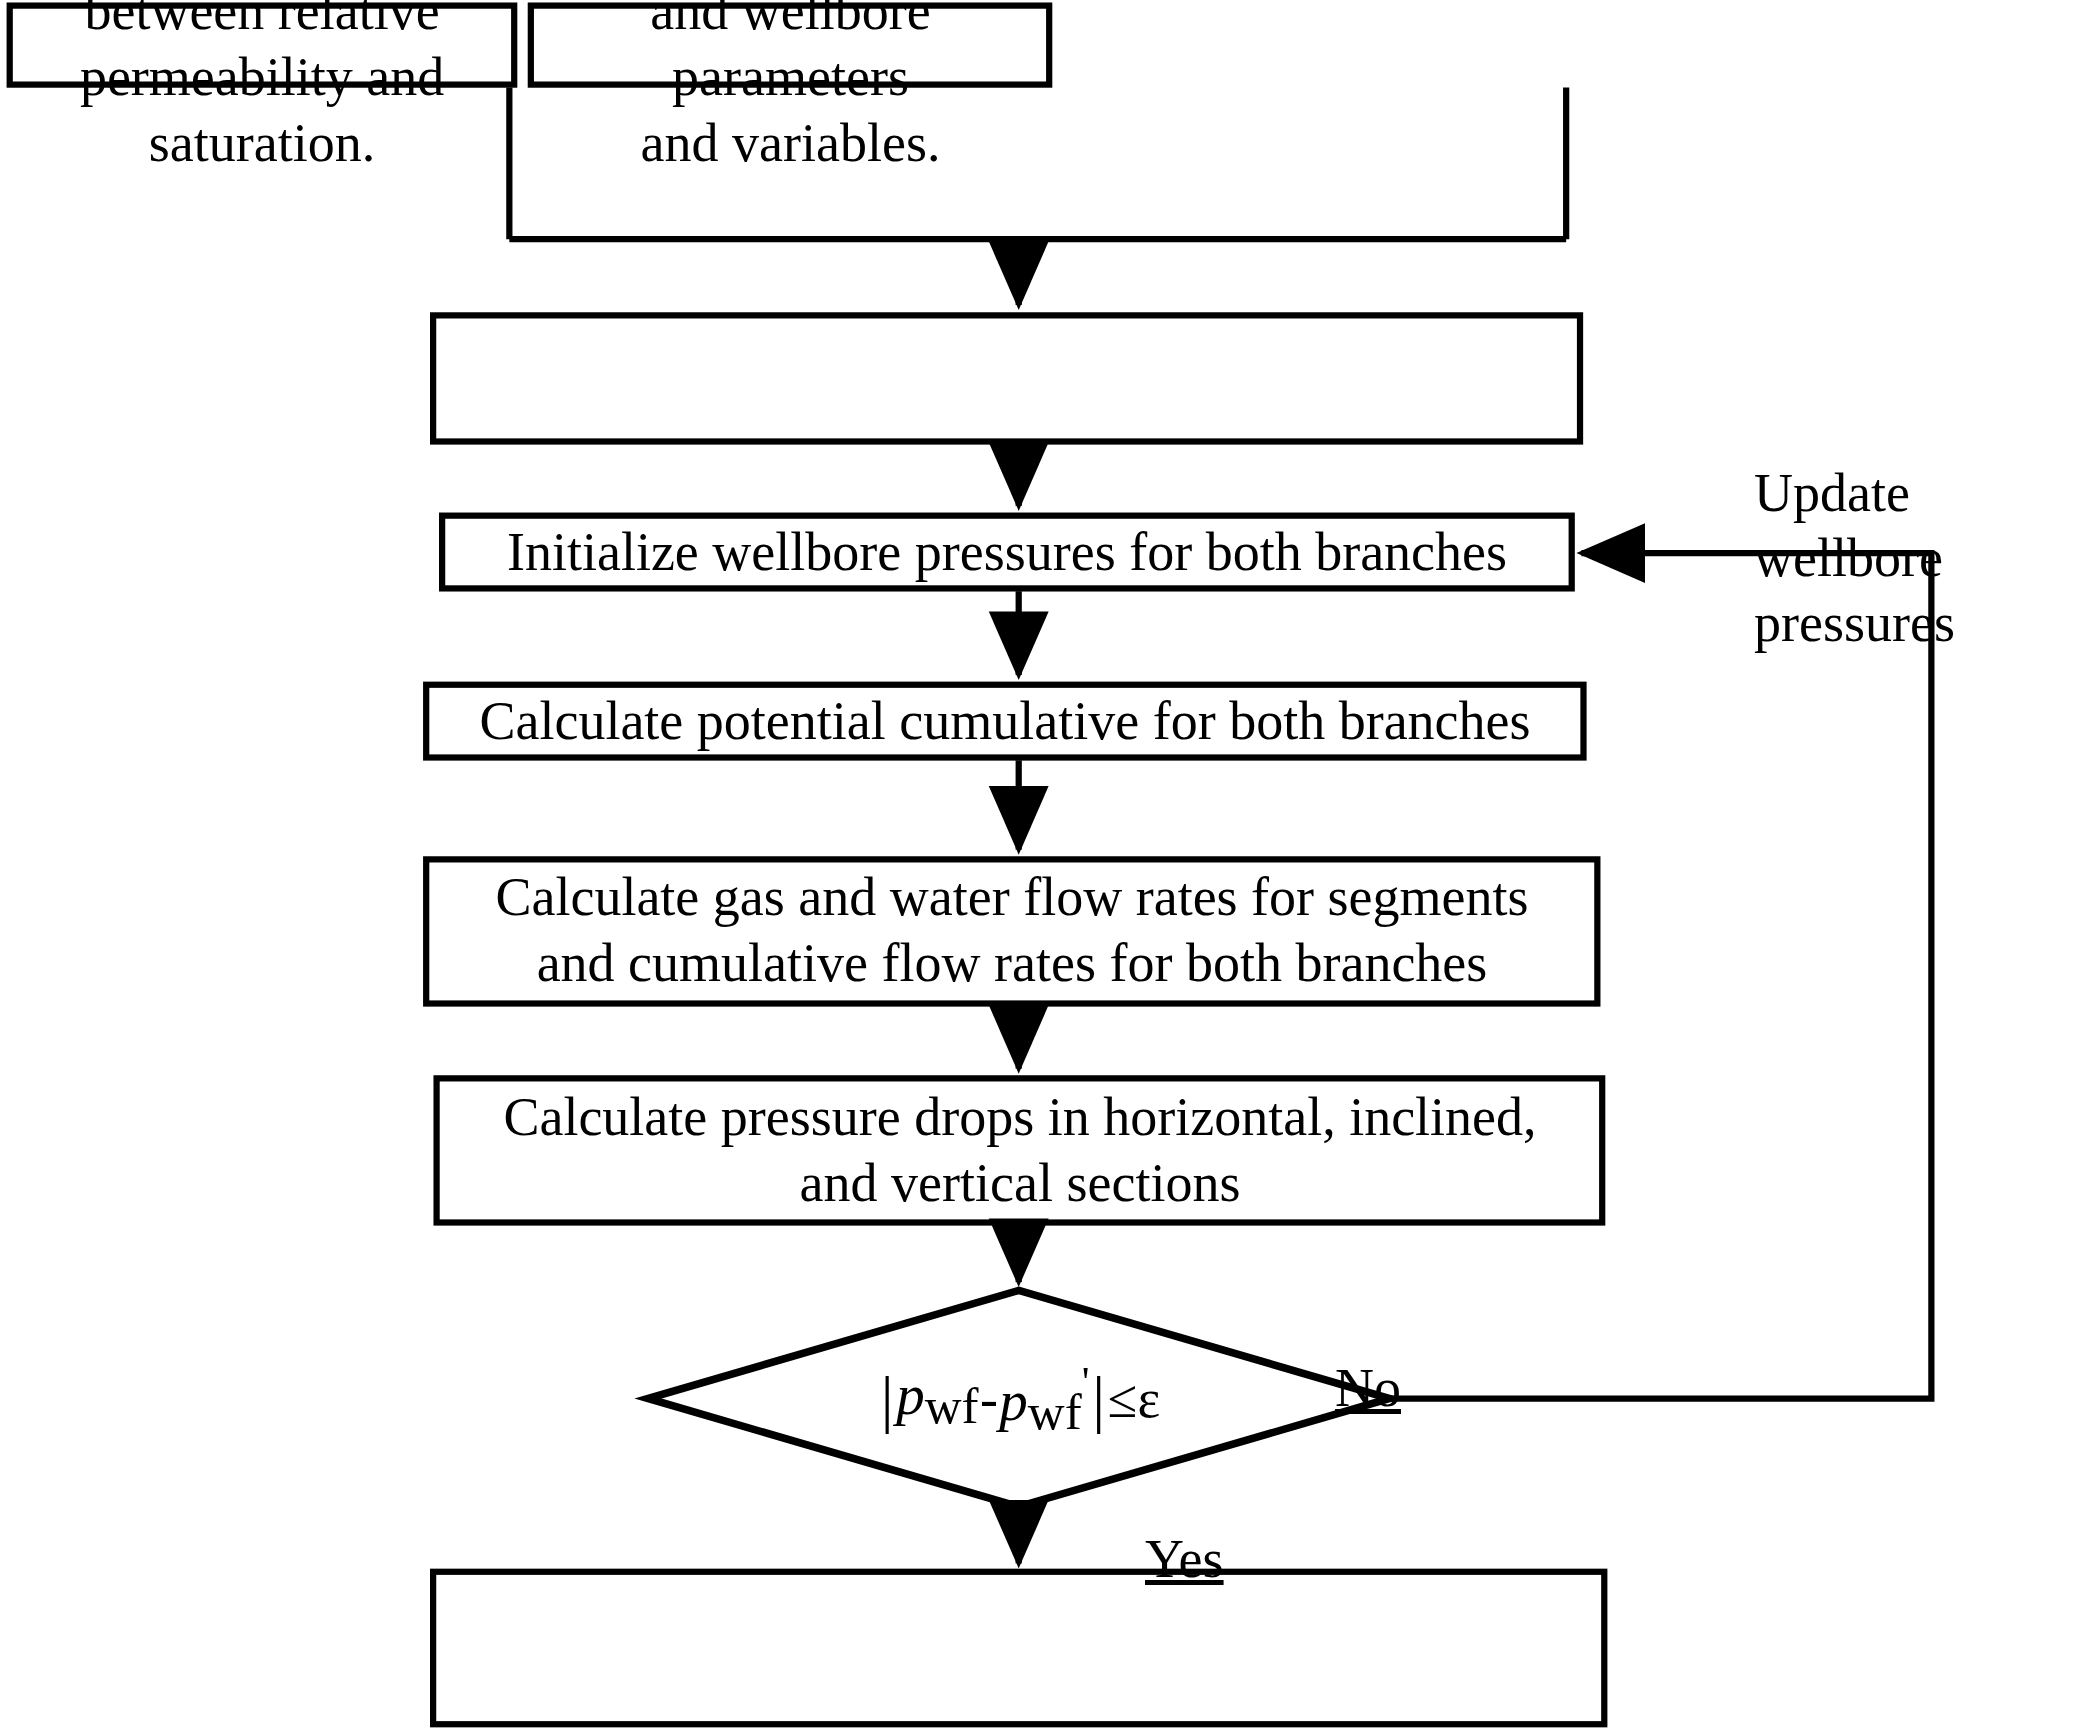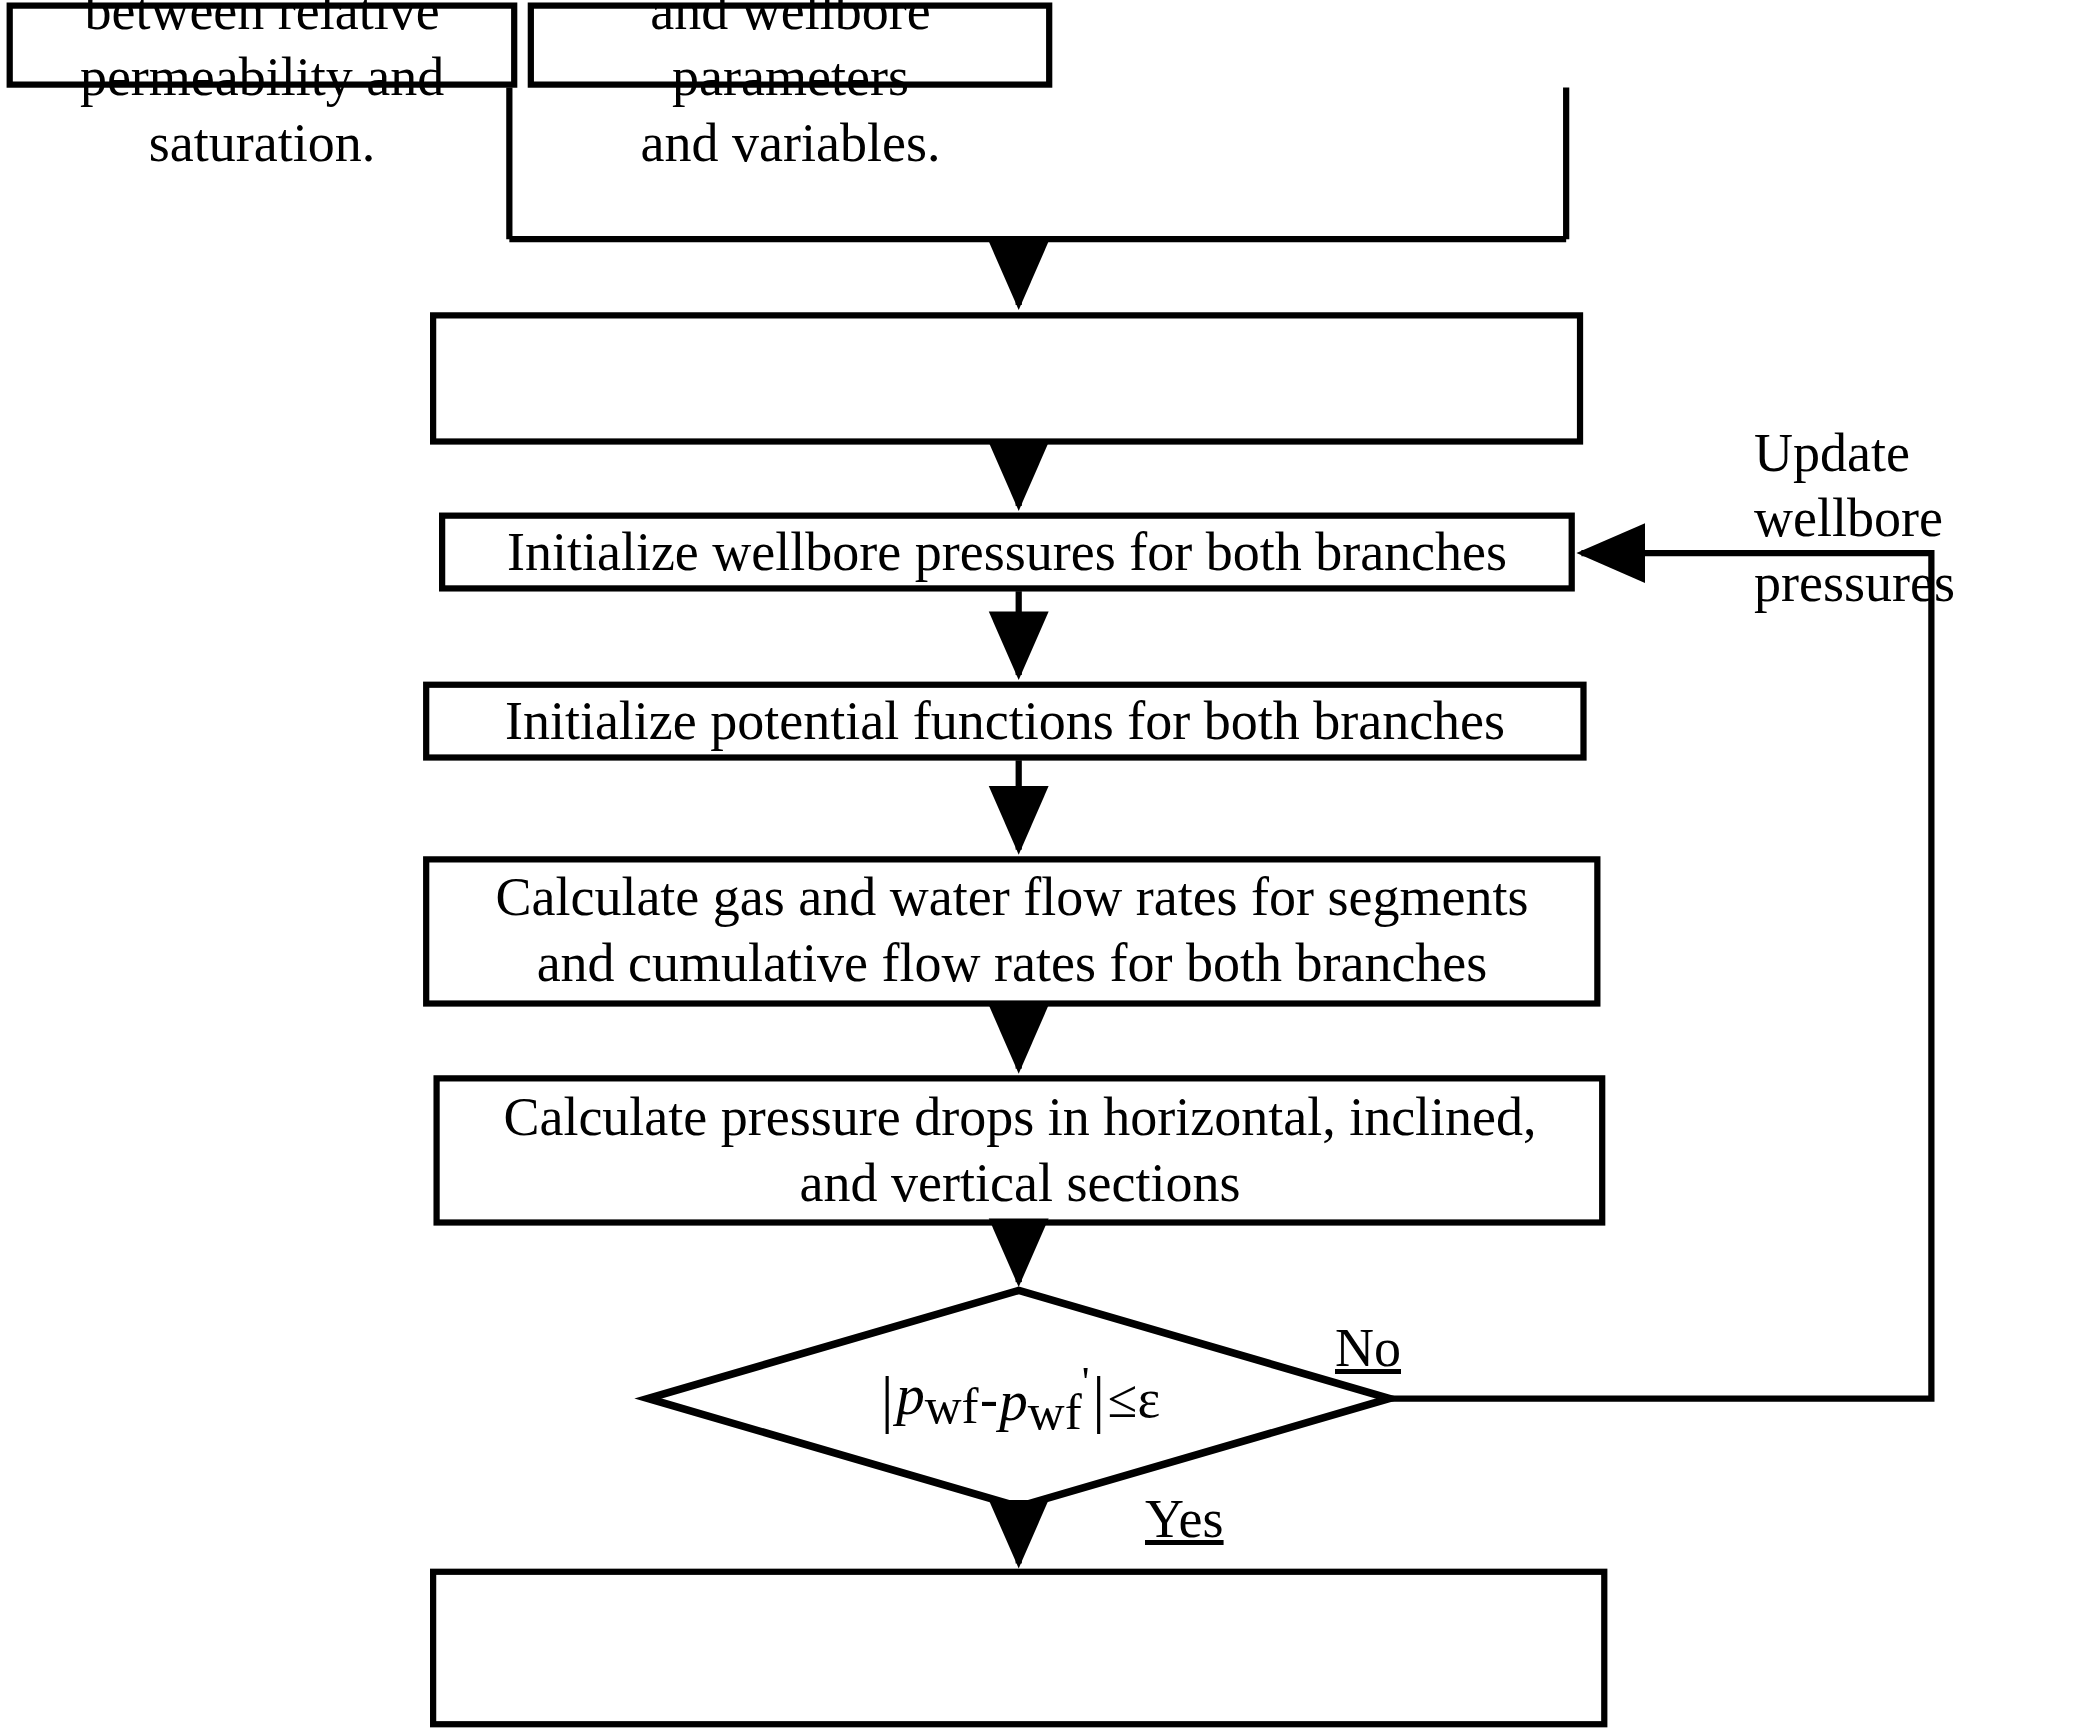--- a/index.html
+++ b/index.html
@@ -50,20 +50,21 @@
     white-space: pre-line;
     pointer-events: none;
   }
   .edgelabel {
     position: absolute;
     color: #000000;
     font-size: 54px;
     line-height: 1.2;
     font-family: "Liberation Serif", "DejaVu Serif", serif;
     white-space: pre-line;
+    margin-top: 40px;
   }
   .cond {
     position: absolute;
     display: flex;
     align-items: center;
     justify-content: center;
     color: #000000;
     font-size: 54px;
     font-family: "Liberation Serif", "DejaVu Serif", serif;
   }
@@ -125,21 +126,21 @@
 
   <div class="boxlabel" style="left:16.6px; top:5.5px; width:491px; height:79px;">Fit the relationship between relative
 permeability and saturation.</div>
 
   <div class="boxlabel" style="left:538px; top:5.5px; width:505px; height:79px;">Initialize formation and wellbore parameters
 and variables.</div>
 
 
   <div class="boxlabel" style="left:449px; top:516px; width:1116px; height:73px;text-align:right;">Initialize wellbore pressures for both branches</div>
 
-  <div class="boxlabel" style="left:433px; top:685px; width:1144px; height:73px;">Initialize potential functions for both branches</div>
+  <div class="boxlabel" style="left:433px; top:685px; width:1144px; height:73px;">Calculate potential cumulative for both branches</div>
 
   <div class="boxlabel" style="left:433px; top:859px; width:1158px; height:144px;text-align:center;">Calculate gas and water flow rates for segments
 and cumulative flow rates for both branches</div>
 
   <div class="boxlabel" style="left:444px; top:1079px; width:1152px; height:144px;">Calculate pressure drops in horizontal, inclined,
 and vertical sections</div>
 
   <div class="cond" style="left:797px; top:1360px; width:444px; height:78px;">
     <span class="bar">|</span>
     <span><i class="var">p</i><sub>wf</sub></span>

